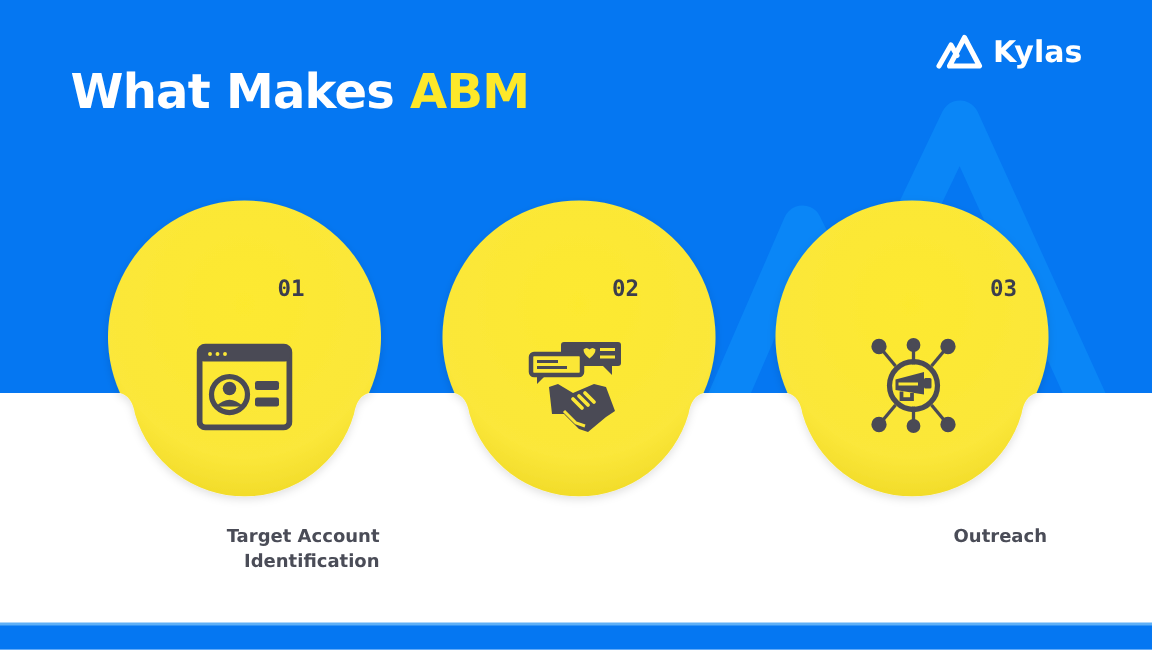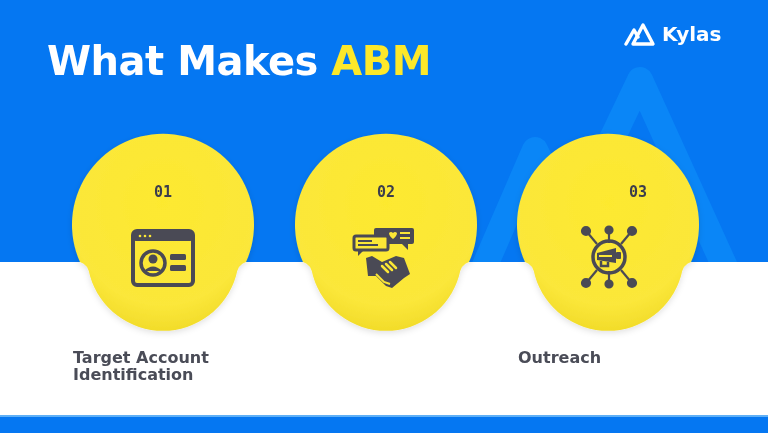--- a/index.html
+++ b/index.html
@@ -1,33 +1,33 @@
 <!DOCTYPE html>
 <html><head>
 <meta charset="utf-8">
 <style>
   html, body { margin: 0; padding: 0; }
   body { width: 768px; height: 433px; overflow: hidden; position: relative; background: #ffffff; font-family: "Liberation Sans", sans-serif; }
   .stage { position: absolute; left: 0; top: 0; width: 768px; height: 433px; }
   .title {
     position: absolute; left: 47px; top: 38px; margin: 0;
     font-family: "DejaVu Sans", sans-serif; font-weight: bold;
-    font-size: 40px; line-height: 46px; color: #ffffff; letter-spacing: -0.5px;
+    font-size: 32px; line-height: 46px; color: #ffffff; letter-spacing: -0.5px;
   }
   .title .hl { color: #fde82a; }
   .logo { position: absolute; left: 624px; top: 22px; display: flex; align-items: flex-end; gap: 6px; }
   .logo-text { font-family: "DejaVu Sans", sans-serif; font-weight: bold; font-size: 20px; color: #ffffff; }
   .num {
-    position: absolute; width: 80px; text-align: center; top: 183px;
+    position: absolute; width: 80px; text-align: right; top: 183px;
     font-family: "DejaVu Sans Mono", monospace; font-weight: bold; font-size: 15px; color: #3b3d4d;
   }
   .icon { position: absolute; }
   .label {
-    position: absolute; width: 180px; text-align: left; top: 349px;
-    font-family: "DejaVu Sans", sans-serif; font-weight: bold; font-size: 16px; line-height: 17px; color: #4a4c57;
+    position: absolute; width: 180px; text-align: right; top: 349px;
+    font-family: "DejaVu Sans", sans-serif; font-weight: bold; font-size: 12px; line-height: 17px; color: #4a4c57;
   }
   .label span { display: block; }
 </style>
 </head>
 <body>
 
 <div class="stage">
   <svg width="768" height="433" viewBox="0 0 768 433" style="position:absolute;left:0;top:0">
     <defs>
       <radialGradient id="yg" cx="50%" cy="35%" r="65%">

